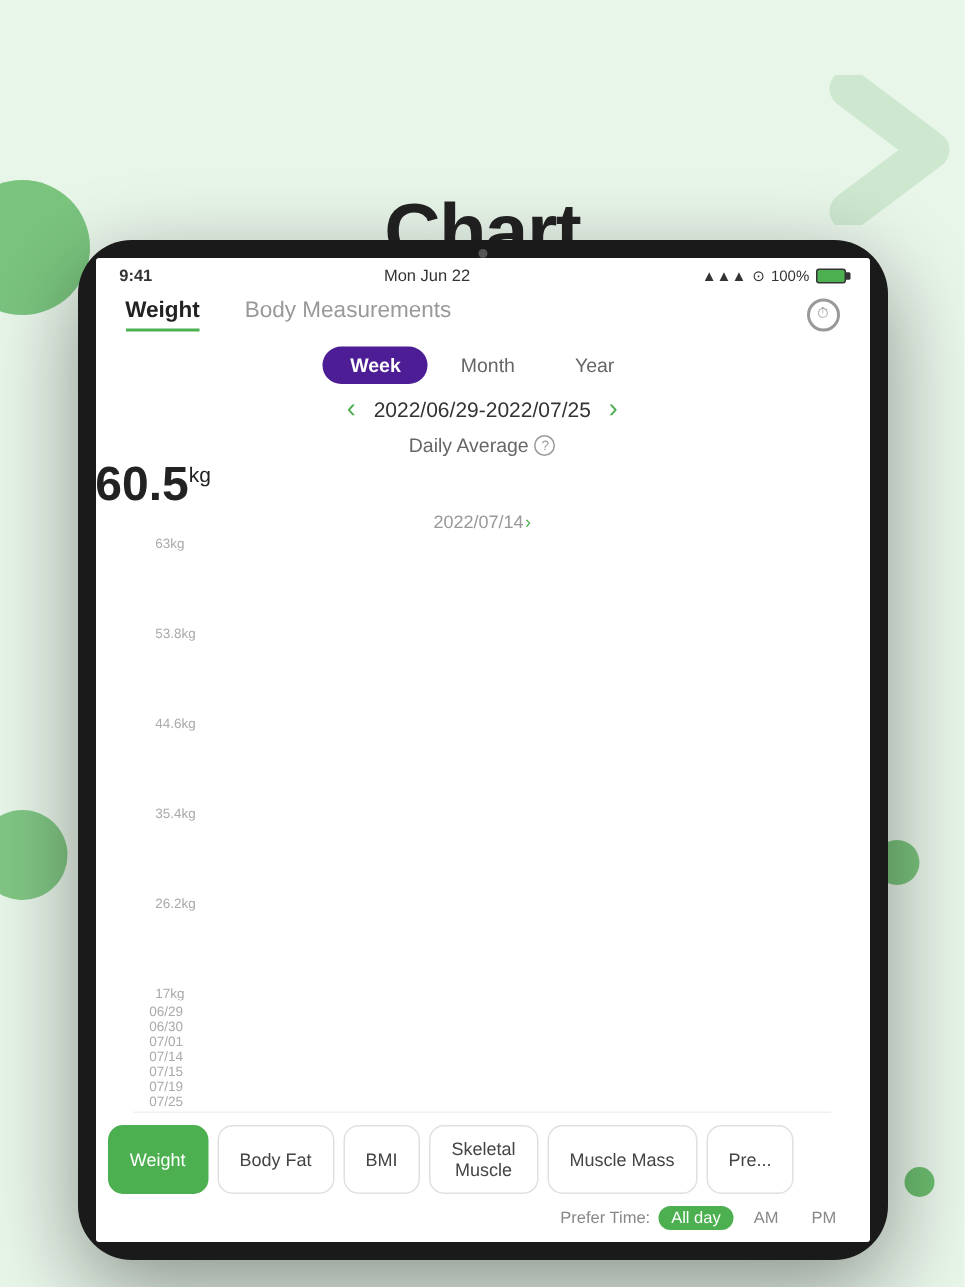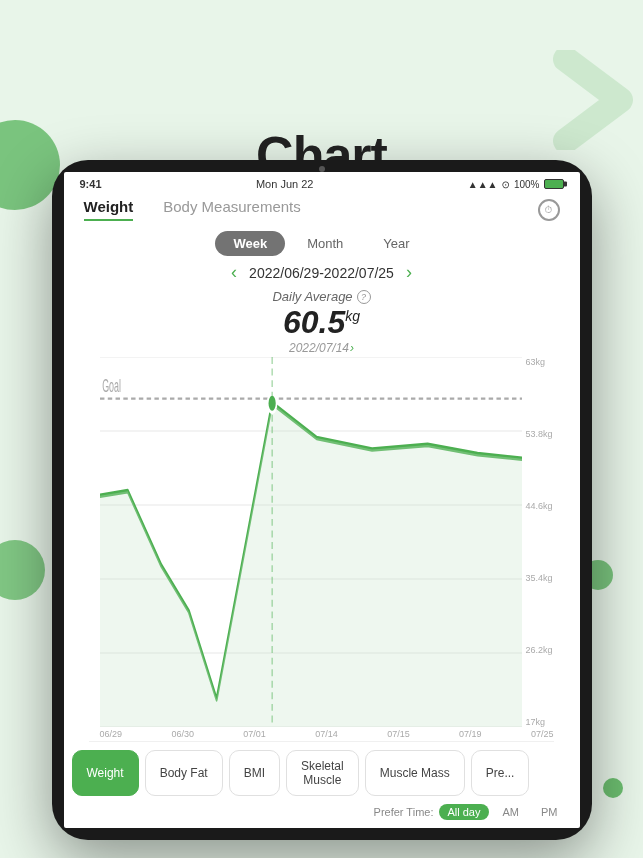--- a/index.html
+++ b/index.html
@@ -191,21 +191,21 @@
     .period-btn {
       padding: 5px 18px;
       border-radius: 20px;
       font-size: 13px;
       border: none;
       cursor: pointer;
       background: transparent;
       color: #666;
     }
     .period-btn.active {
-      background: #737373;
+      background: #4c1d95;
       color: #fff;
       font-weight: 600;
     }
 
     
     .date-range {
       display: flex;
       align-items: center;
       justify-content: center;
       gap: 12px;
@@ -216,24 +216,22 @@
       flex-shrink: 0;
     }
     .arrow-btn {
       color: #4caf50;
       font-size: 18px;
       cursor: pointer;
     }
 
     
     .daily-avg-section {
-      text-align: center;
       flex-shrink: 0;
       margin-bottom: 2px;
-      font-style: italic;
     }
     .daily-avg-label {
       font-size: 13px;
       color: #666;
       display: flex;
       align-items: center;
       justify-content: center;
       gap: 4px;
     }
     .info-icon {
@@ -413,54 +411,32 @@
       </div>
       <div class="daily-avg-date">
         <span>2022/07/14</span>
         <span class="chevron-right-green">›</span>
       </div>
     </div>
 
     <div class="chart-wrapper">
 
       <div style="width:36px; flex-shrink:0;"></div>
-      <div class="chart-area">
-        <svg width="100%" height="100%" viewBox="0 0 380 160" preserveAspectRatio="none">
-
-          <line x1="0" y1="0" x2="380" y2="0" stroke="#e8e8e8" stroke-width="0.5"></line>
-          <line x1="0" y1="32" x2="380" y2="32" stroke="#e8e8e8" stroke-width="0.5"></line>
-          <line x1="0" y1="64" x2="380" y2="64" stroke="#e8e8e8" stroke-width="0.5"></line>
-          <line x1="0" y1="96" x2="380" y2="96" stroke="#e8e8e8" stroke-width="0.5"></line>
-          <line x1="0" y1="128" x2="380" y2="128" stroke="#e8e8e8" stroke-width="0.5"></line>
-          <line x1="0" y1="160" x2="380" y2="160" stroke="#e8e8e8" stroke-width="0.5"></line>
-
-          <line x1="0" y1="18" x2="380" y2="18" stroke="#aaa" stroke-width="1" stroke-dasharray="4,3"></line>
-          <text x="2" y="15" font-size="8" fill="#aaa">Goal</text>
-
-          <polyline points="0,60 25,58 55,90 80,110 105,148 155,20 195,35 245,40 295,38 340,42 380,44" fill="none" stroke="#4caf50" stroke-width="2" stroke-linejoin="round" stroke-linecap="round"></polyline>
-
-          <polygon points="0,60 25,58 55,90 80,110 105,148 155,20 195,35 245,40 295,38 340,42 380,44 380,160 0,160" fill="#c8e6c9" opacity="0.3"></polygon>
-
-          <circle cx="155" cy="20" r="4" fill="#4caf50" stroke="#fff" stroke-width="1.5"></circle>
-
-          <line x1="155" y1="0" x2="155" y2="160" stroke="#4caf50" stroke-width="1" stroke-dasharray="3,2" opacity="0.6"></line>
-        </svg>
-      </div>
 
       <div class="y-axis-right">
         <span>63kg</span>
         <span>53.8kg</span>
         <span>44.6kg</span>
         <span>35.4kg</span>
         <span>26.2kg</span>
         <span>17kg</span>
       </div>
     </div>
 
-    <div style="display:flex; justify-content:space-between; font-size:9px; color:#aaa; padding: 2px 26px 2px 36px; flex-shrink:0;">
+    <div style="display:flex; justify-content:space-between; font-size:9px; color:#aaa; padding: 2px 26px 2px 36px; flex-shrink:0;flex-direction:column;">
       <span>06/29</span>
       <span>06/30</span>
       <span>07/01</span>
       <span>07/14</span>
       <span>07/15</span>
       <span>07/19</span>
       <span>07/25</span>
     </div>
 
     <div class="divider-line"></div>

